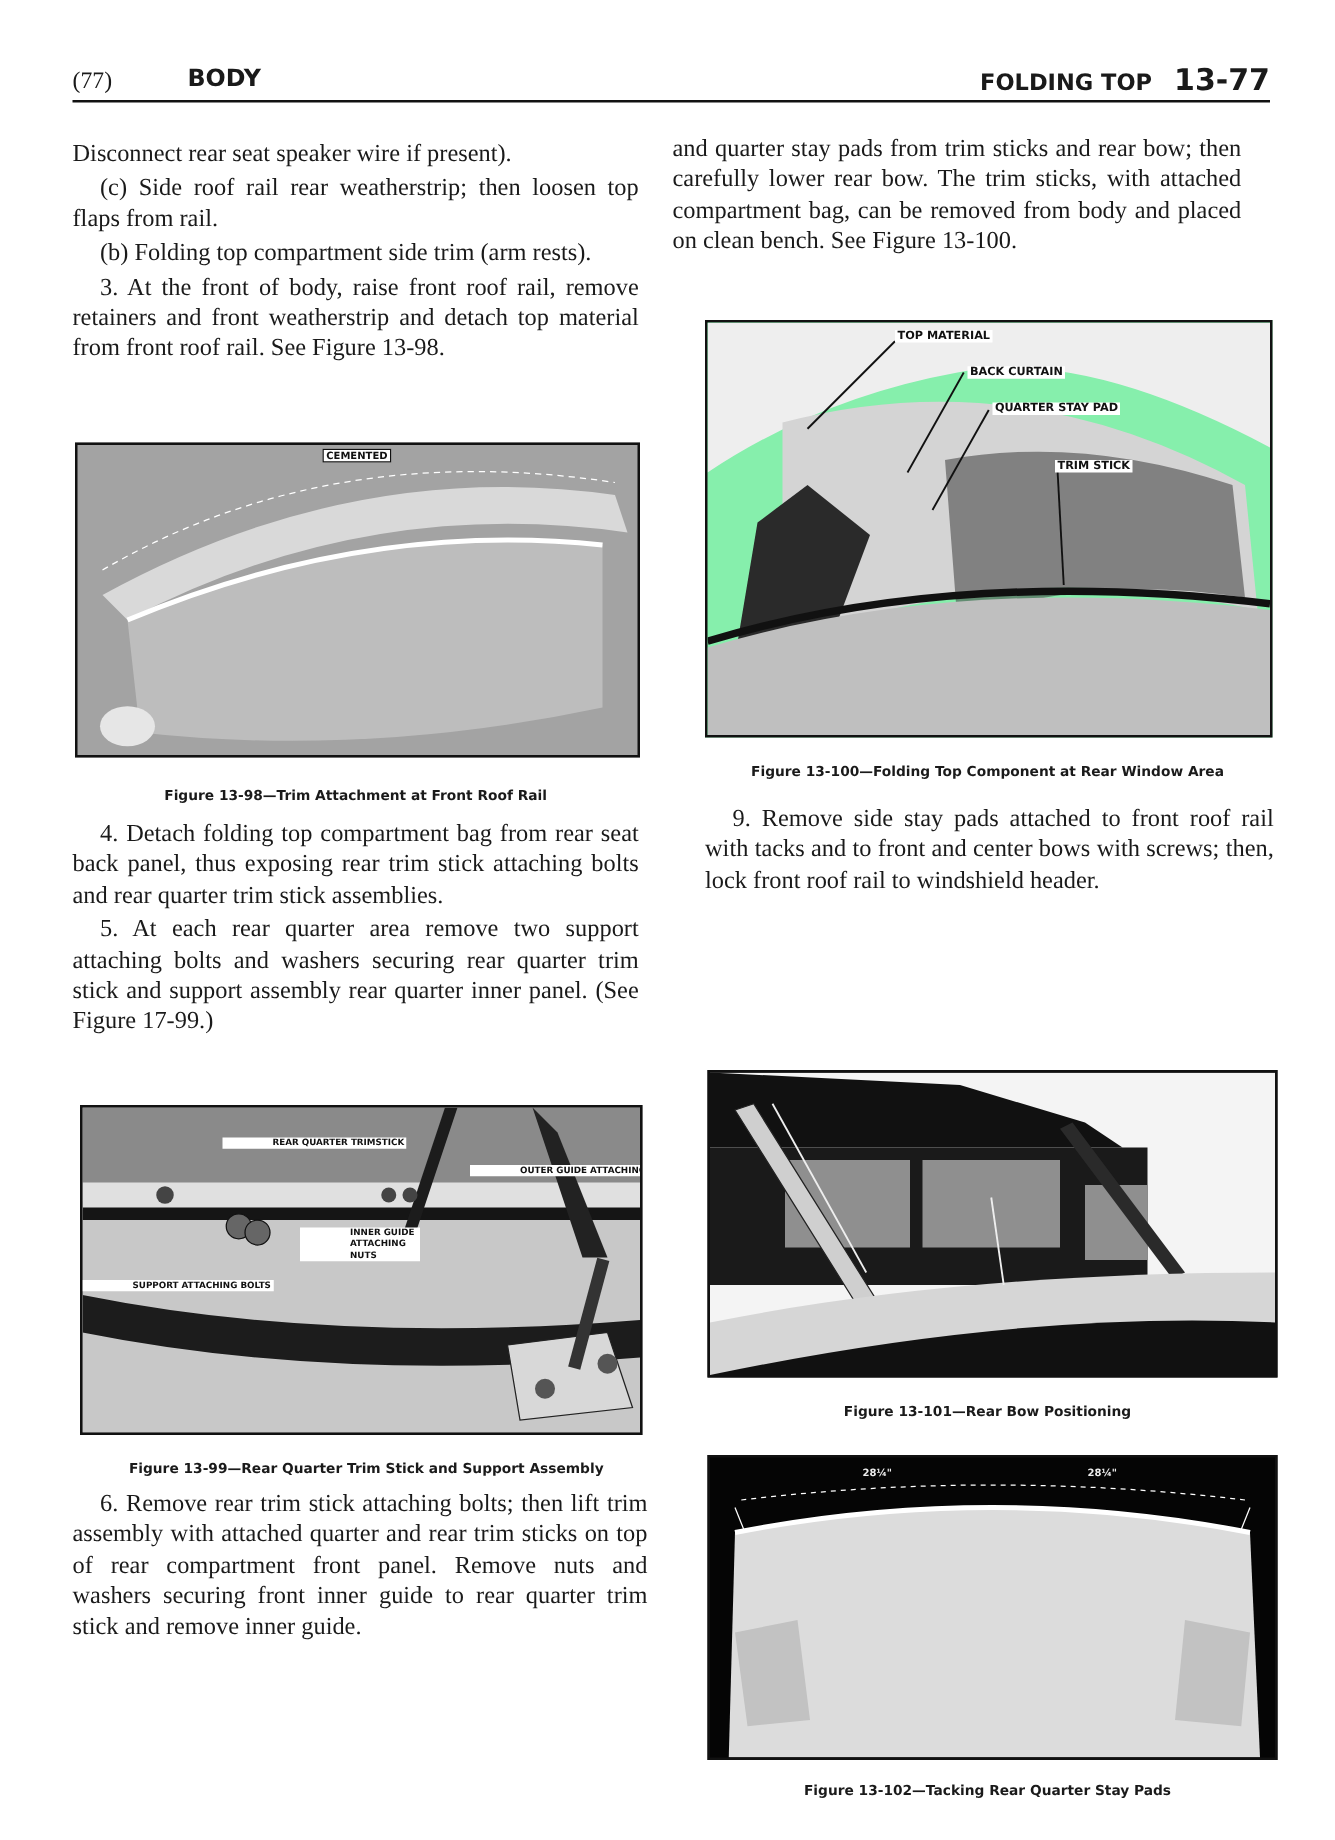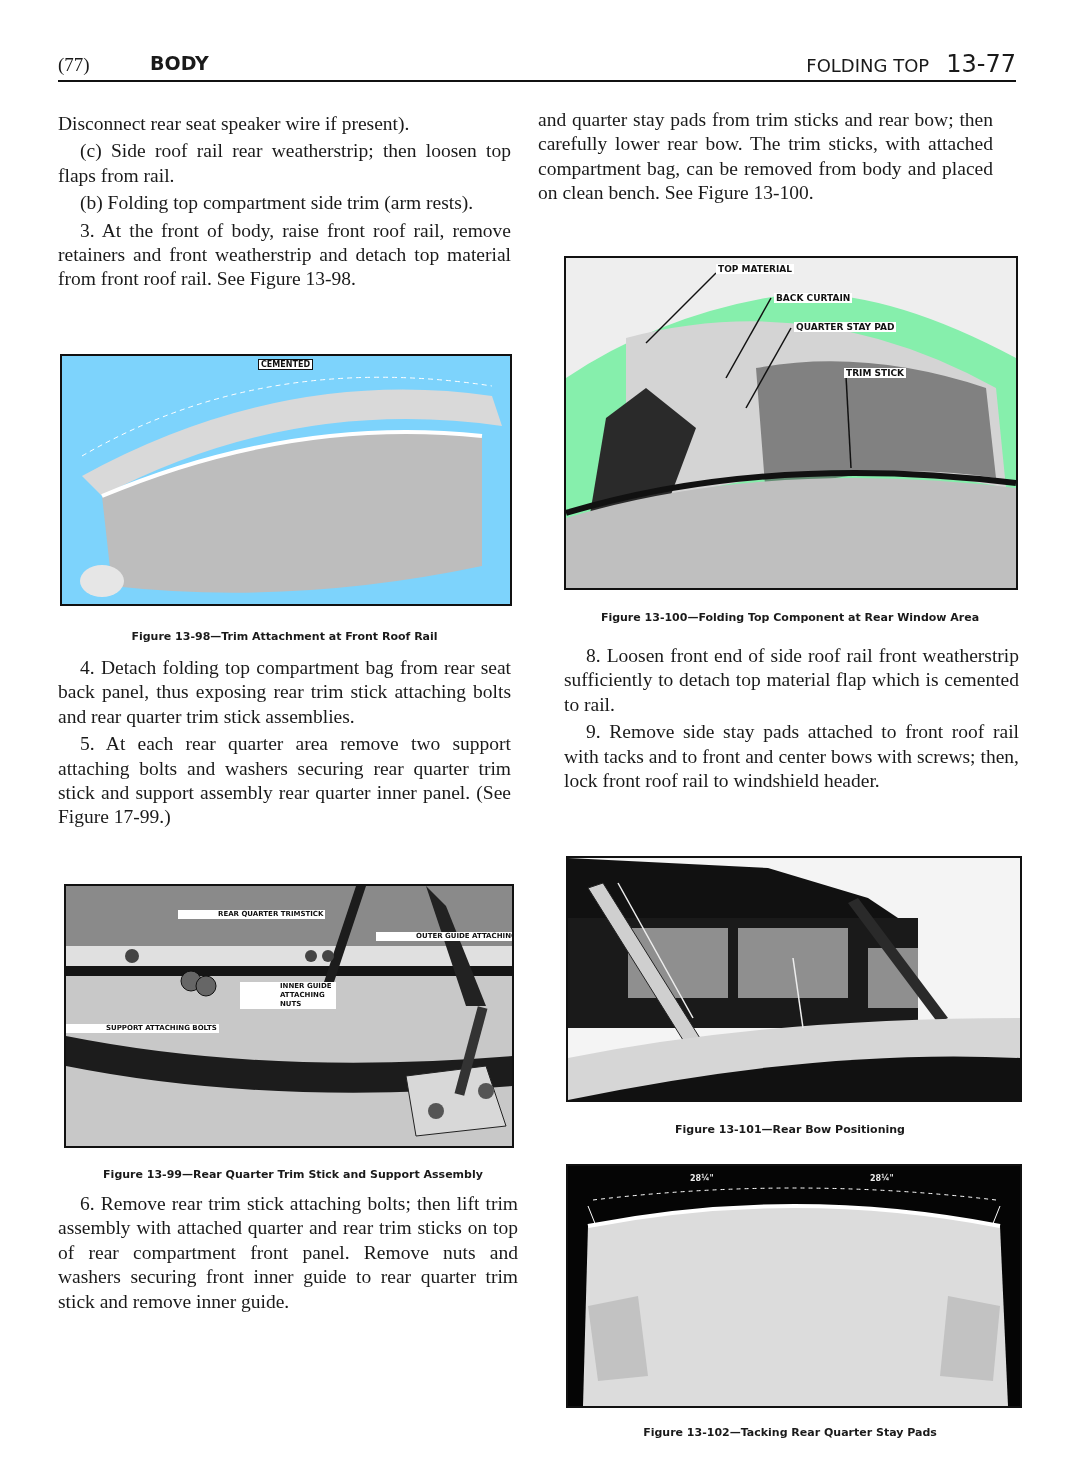--- a/index.html
+++ b/index.html
@@ -1,21 +1,21 @@
 <!DOCTYPE html>
 <html><head>
 <meta charset="utf-8">
 <style>
   html,body{margin:0;padding:0;background:#fff;}
   body{width:1068px;height:1472px;position:relative;overflow:hidden;color:#1a1a1a;
        font-family:"DejaVu Serif","Liberation Serif",serif;}
   .hdr{position:absolute;top:50px;left:58px;width:958px;height:30px;border-bottom:2px solid #111;text-align:center;}
   .hdr .pg{position:absolute;left:0;top:4px;font-family:"Liberation Serif",serif;font-size:19px;}
   .hdr .sec{position:absolute;left:92px;top:2px;font-family:"DejaVu Sans",sans-serif;font-weight:bold;font-size:19px;}
-  .hdr .right{position:absolute;right:0;top:0;font-family:"DejaVu Sans",sans-serif;font-weight:normal;margin-left:28px;}
+  .hdr .right{position:absolute;right:0;top:0;font-family:"DejaVu Sans",sans-serif;font-weight:bold;margin-left:28px;}
   .hdr .topic{font-size:18px;margin-right:12px;}
   .hdr .num{font-size:24px;}
   .col{position:absolute;font-family:"Liberation Serif",serif;font-size:19.5px;line-height:24.4px;text-align:justify;}
   .col p{margin:0 0 3px 0;}
   .col p.ind{text-indent:22px;}
   .fig{position:absolute;border:2px solid #111;overflow:hidden;background:#222;}
   .cap{position:absolute;font-family:"DejaVu Sans",sans-serif;font-weight:bold;font-size:11px;text-align:center;}
   .lbl{position:absolute;font-family:"DejaVu Sans",sans-serif;font-weight:bold;font-size:9px;color:#111;background:#fff;padding:0 2px;white-space:nowrap;}
   .lbl.dark{font-size:7px;line-height:9px;padding-left:40px;}
   svg{display:block;}
@@ -32,21 +32,21 @@
   </span>
 </div>
 
 <div class="col" style="left:58px;top:112px;width:453px;">
   <p>Disconnect rear seat speaker wire if present).</p>
   <p class="ind">(c) Side roof rail rear weatherstrip; then loosen top flaps from rail.</p>
   <p class="ind">(b) Folding top compartment side trim (arm rests).</p>
   <p class="ind">3. At the front of body, raise front roof rail, remove retainers and front weatherstrip and detach top material from front roof rail. See Figure 13-98.</p>
 </div>
 
-<div class="fig" style="left:60px;top:354px;width:448px;height:248px;background:#7dd3fc;">
+<div class="fig" style="left:60px;top:354px;width:448px;height:248px;background:#a3a3a3;">
   <svg width="448" height="248">
     <path d="M20,120 Q220,10 430,40 L440,70 Q230,40 40,140 Z" fill="#d9d9d9"></path>
     <path d="M40,140 Q230,60 420,80 L420,210 Q230,250 50,230 Z" fill="#bdbdbd"></path>
     <path d="M40,140 Q230,60 420,80" fill="none" stroke="#fff" stroke-width="4"></path>
     <path d="M20,100 Q200,-5 430,30" fill="none" stroke="#fff" stroke-width="1" stroke-dasharray="5,4"></path>
     <ellipse cx="40" cy="225" rx="22" ry="16" fill="#e6e6e6"></ellipse>
   </svg>
   <span class="lbl" style="left:196px;top:3px;border:1px solid #111;font-size:8px;">CEMENTED</span>
 </div>
 <div class="cap" style="left:58px;top:630px;width:453px;">Figure 13-98—Trim Attachment at Front Roof Rail</div>
@@ -104,21 +104,20 @@
     <line x1="280" y1="118" x2="285" y2="210" stroke="#111" stroke-width="1.5"></line>
   </svg>
   <span class="lbl" style="left:150px;top:6px;">TOP MATERIAL</span>
   <span class="lbl" style="left:208px;top:35px;">BACK CURTAIN</span>
   <span class="lbl" style="left:228px;top:64px;">QUARTER STAY PAD</span>
   <span class="lbl" style="left:278px;top:110px;">TRIM STICK</span>
 </div>
 <div class="cap" style="left:560px;top:611px;width:460px;">Figure 13-100—Folding Top Component at Rear Window Area</div>
 
 <div class="col" style="left:564px;top:644px;width:455px;">
-  <p class="ind">8. Loosen front end of side roof rail front weatherstrip sufficiently to detach top material flap which is cemented to rail.</p>
   <p class="ind">9. Remove side stay pads attached to front roof rail with tacks and to front and center bows with screws; then, lock front roof rail to windshield header.</p>
 </div>
 
 <div class="fig" style="left:566px;top:856px;width:452px;height:242px;background:#0f0f0f;">
   <svg width="452" height="242">
     <path d="M0,0 L452,0 L452,242 L0,242 Z" fill="#f4f4f4"></path>
     <path d="M0,0 L200,10 L300,40 L330,60 L0,60 Z" fill="#111"></path>
     <rect x="0" y="60" width="350" height="110" fill="#1a1a1a"></rect>
     <rect x="60" y="70" width="100" height="70" fill="#8f8f8f"></rect>
     <rect x="170" y="70" width="110" height="70" fill="#8f8f8f"></rect>

